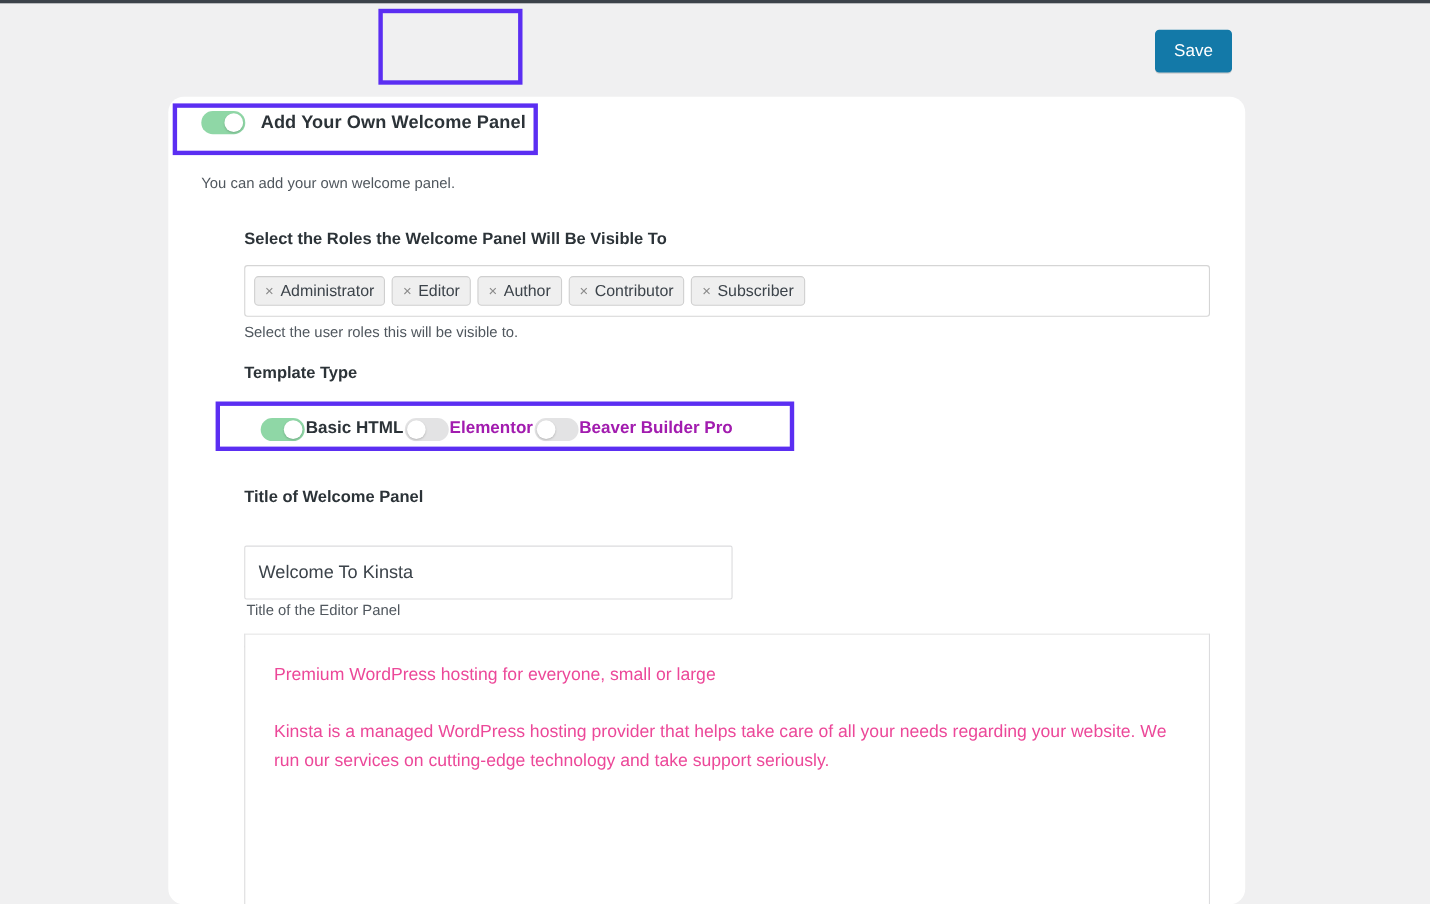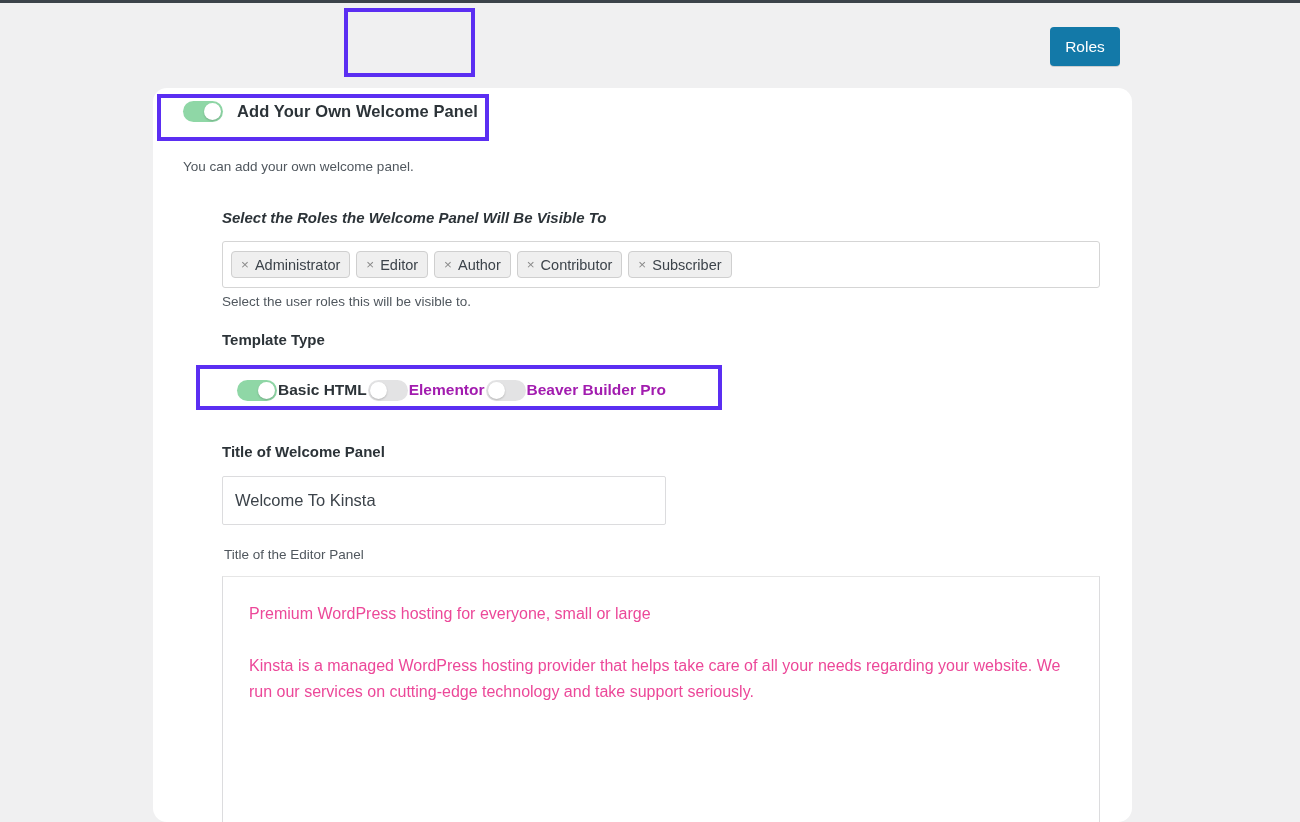--- a/index.html
+++ b/index.html
@@ -201,21 +201,21 @@
     font-size: 15.5px;
     font-weight: bold;
     white-space: nowrap;
   }
   .tmpl-label.active   { color: #2c3338; }
   .tmpl-label.inactive { color: #a21caf; }
 
   
   .title-input {
     position: absolute;
-    left: 69px; top: 388px;
+    left: 69px; top: 408px;
     width: 444px; height: 49px;
     border: 1px solid #dcdcde;
     border-radius: 2px;
     background: #ffffff;
     padding: 4px 12px;
     font-family: "Liberation Sans", sans-serif;
     font-size: 16.5px;
     color: #3c434a;
   }
   .help-title { left: 71px; top: 459px; }
@@ -239,35 +239,35 @@
   }
 </style>
 </head>
 <body>
 
 <div id="screen">
 
   <div class="adminbar-sliver"></div>
 
 
-  <button class="save-btn" style="background: rgb(19, 121, 168);">Roles</button>
+  <button class="save-btn" style="background: rgb(19, 121, 168);">Save</button>
 
   <div class="panel">
     <div class="panel-inner">
 
       <div class="master-row">
         <div class="switch on">
           <div class="knob"></div>
         </div>
         <div class="master-label">Add Your Own Welcome Panel</div>
       </div>
 
       <div class="help-text help-master">You can add your own welcome panel.</div>
 
-      <div class="section-title" style="top:121px;font-style:italic;">Select the Roles the Welcome Panel Will Be Visible To</div>
+      <div class="section-title" style="top:121px;">Select the Roles the Welcome Panel Will Be Visible To</div>
 
       <div class="roles-field">
         <span class="tag">
           <span class="x">×</span>
           <span>Administrator</span>
         </span>
         <span class="tag">
           <span class="x">×</span>
           <span>Editor</span>
         </span>

